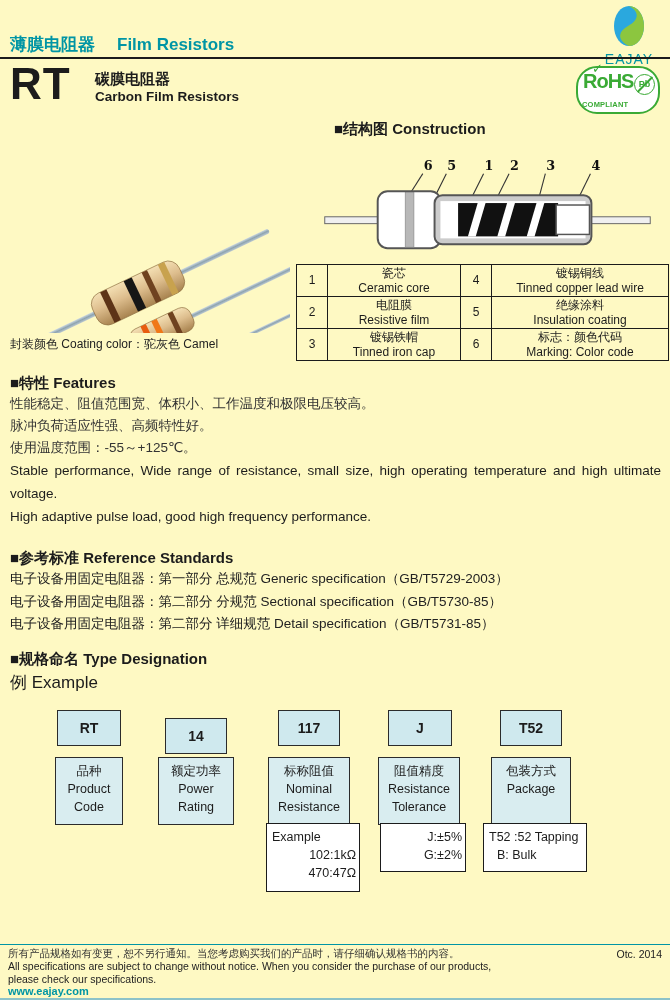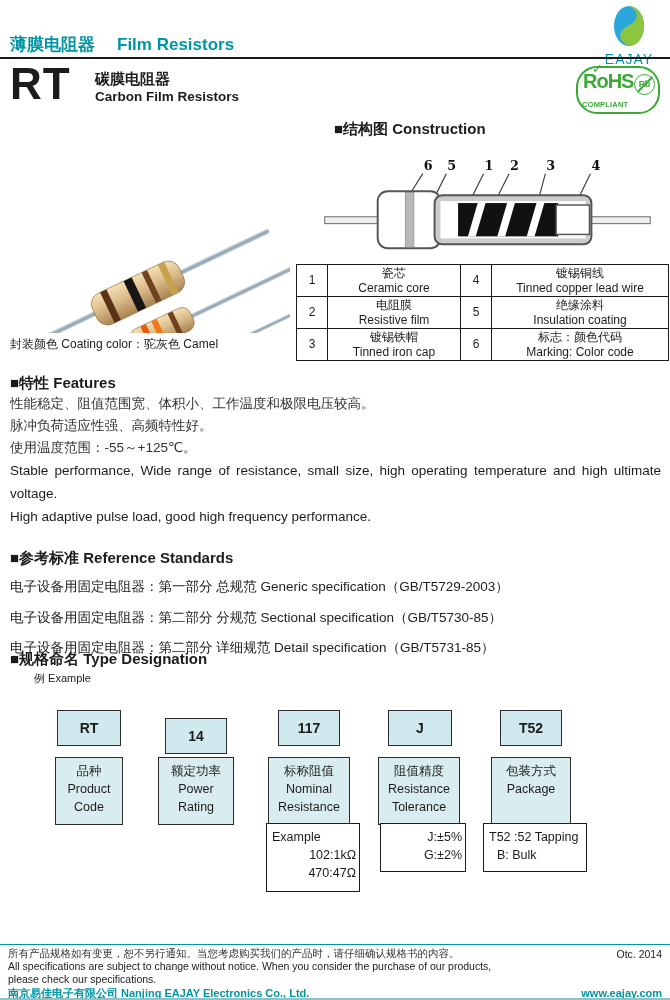--- a/index.html
+++ b/index.html
@@ -1,16 +1,16 @@
 <!DOCTYPE html>
 <html><head>
 <meta charset="utf-8">
 <style>
   html,body{margin:0;padding:0;background:#e8e8e8;}
-  .page{position:relative;width:670px;height:1000px;background:#ffffff;margin:0 auto;
+  .page{position:relative;width:670px;height:1000px;background:#fef9c3;margin:0 auto;
         font-family:"Liberation Sans","DejaVu Sans",sans-serif;color:#1c1c1c;overflow:hidden;}
 
   
   .hdr-title{position:absolute;left:10px;top:33px;font-size:17px;font-weight:bold;color:#0095a5;}
   .hdr-title .en{margin-left:22px;}
   .rule-top{position:absolute;left:0;right:0;top:57px;height:2px;background:#1b1b1b;}
   .brand{position:absolute;right:6px;top:5px;width:70px;text-align:center;}
   .brand-name{font-size:14px;color:#0095a5;letter-spacing:1px;margin-top:-2px;}
 
   
@@ -39,25 +39,25 @@
   .cons-table .cdesc1{width:128px;}
   .cons-table .cdesc2{width:172px;}
 
   
   .sec-head{font-size:15px;font-weight:bold;}
   .features{position:absolute;left:10px;top:374px;width:651px;}
   .features .zh{font-size:13.5px;line-height:22px;color:#333;}
   .features .enp{font-size:13.5px;line-height:23px;text-align:justify;}
   .features .enl{font-size:13.5px;line-height:23px;}
   .reference{position:absolute;left:10px;top:549px;width:651px;}
-  .reference .ln{font-size:13.5px;line-height:22.5px;color:#222;margin-top:8px;}
+  .reference .ln{font-size:13.5px;line-height:22.5px;color:#222;}
 
   
   .typedes-head{position:absolute;left:10px;top:650px;}
-  .typedes-ex{position:absolute;left:10px;top:671px;font-size:11px;margin-left:24px;}
+  .typedes-ex{position:absolute;left:10px;top:671px;font-size:17px;}
   .codebox{position:absolute;top:710px;height:34px;background:#cfe9ee;border:1.5px solid #2b2b2b;
            font-size:14px;font-weight:bold;display:flex;align-items:center;justify-content:center;}
   .labelbox{position:absolute;top:757px;height:62px;background:#d9edf0;border:1.5px solid #2b2b2b;
             font-size:12.5px;text-align:center;padding-top:4px;line-height:18px;box-sizing:content-box;}
   .detailbox{position:absolute;top:823px;background:#fff;border:1.5px solid #1b1b1b;
              font-size:12.5px;line-height:18px;padding:4px 3px 3px 5px;}
   .detailbox .c{text-align:right;}
   .detailbox .l{text-align:left;}
 
   
@@ -306,19 +306,18 @@
   </div>
 
   <div class="footer">
     <div class="f-row">
       <span class="f-zh">所有产品规格如有变更，恕不另行通知。当您考虑购买我们的产品时，请仔细确认规格书的内容。</span>
       <span class="f-date">Otc. 2014</span>
     </div>
     <div class="f-en">All specifications are subject to change without notice. When you consider the purchase of our products,</div>
     <div class="f-en">please check our specifications.</div>
     <div class="f-row">
-      <span class="f-co">南京易佳电子有限公司  Nanjing EAJAY Electronics Co., Ltd.</span>
       <span class="f-web">www.eajay.com</span>
     </div>
   </div>
   <div class="rule-bottom"></div>
 
 </div>
 
 </body></html>

